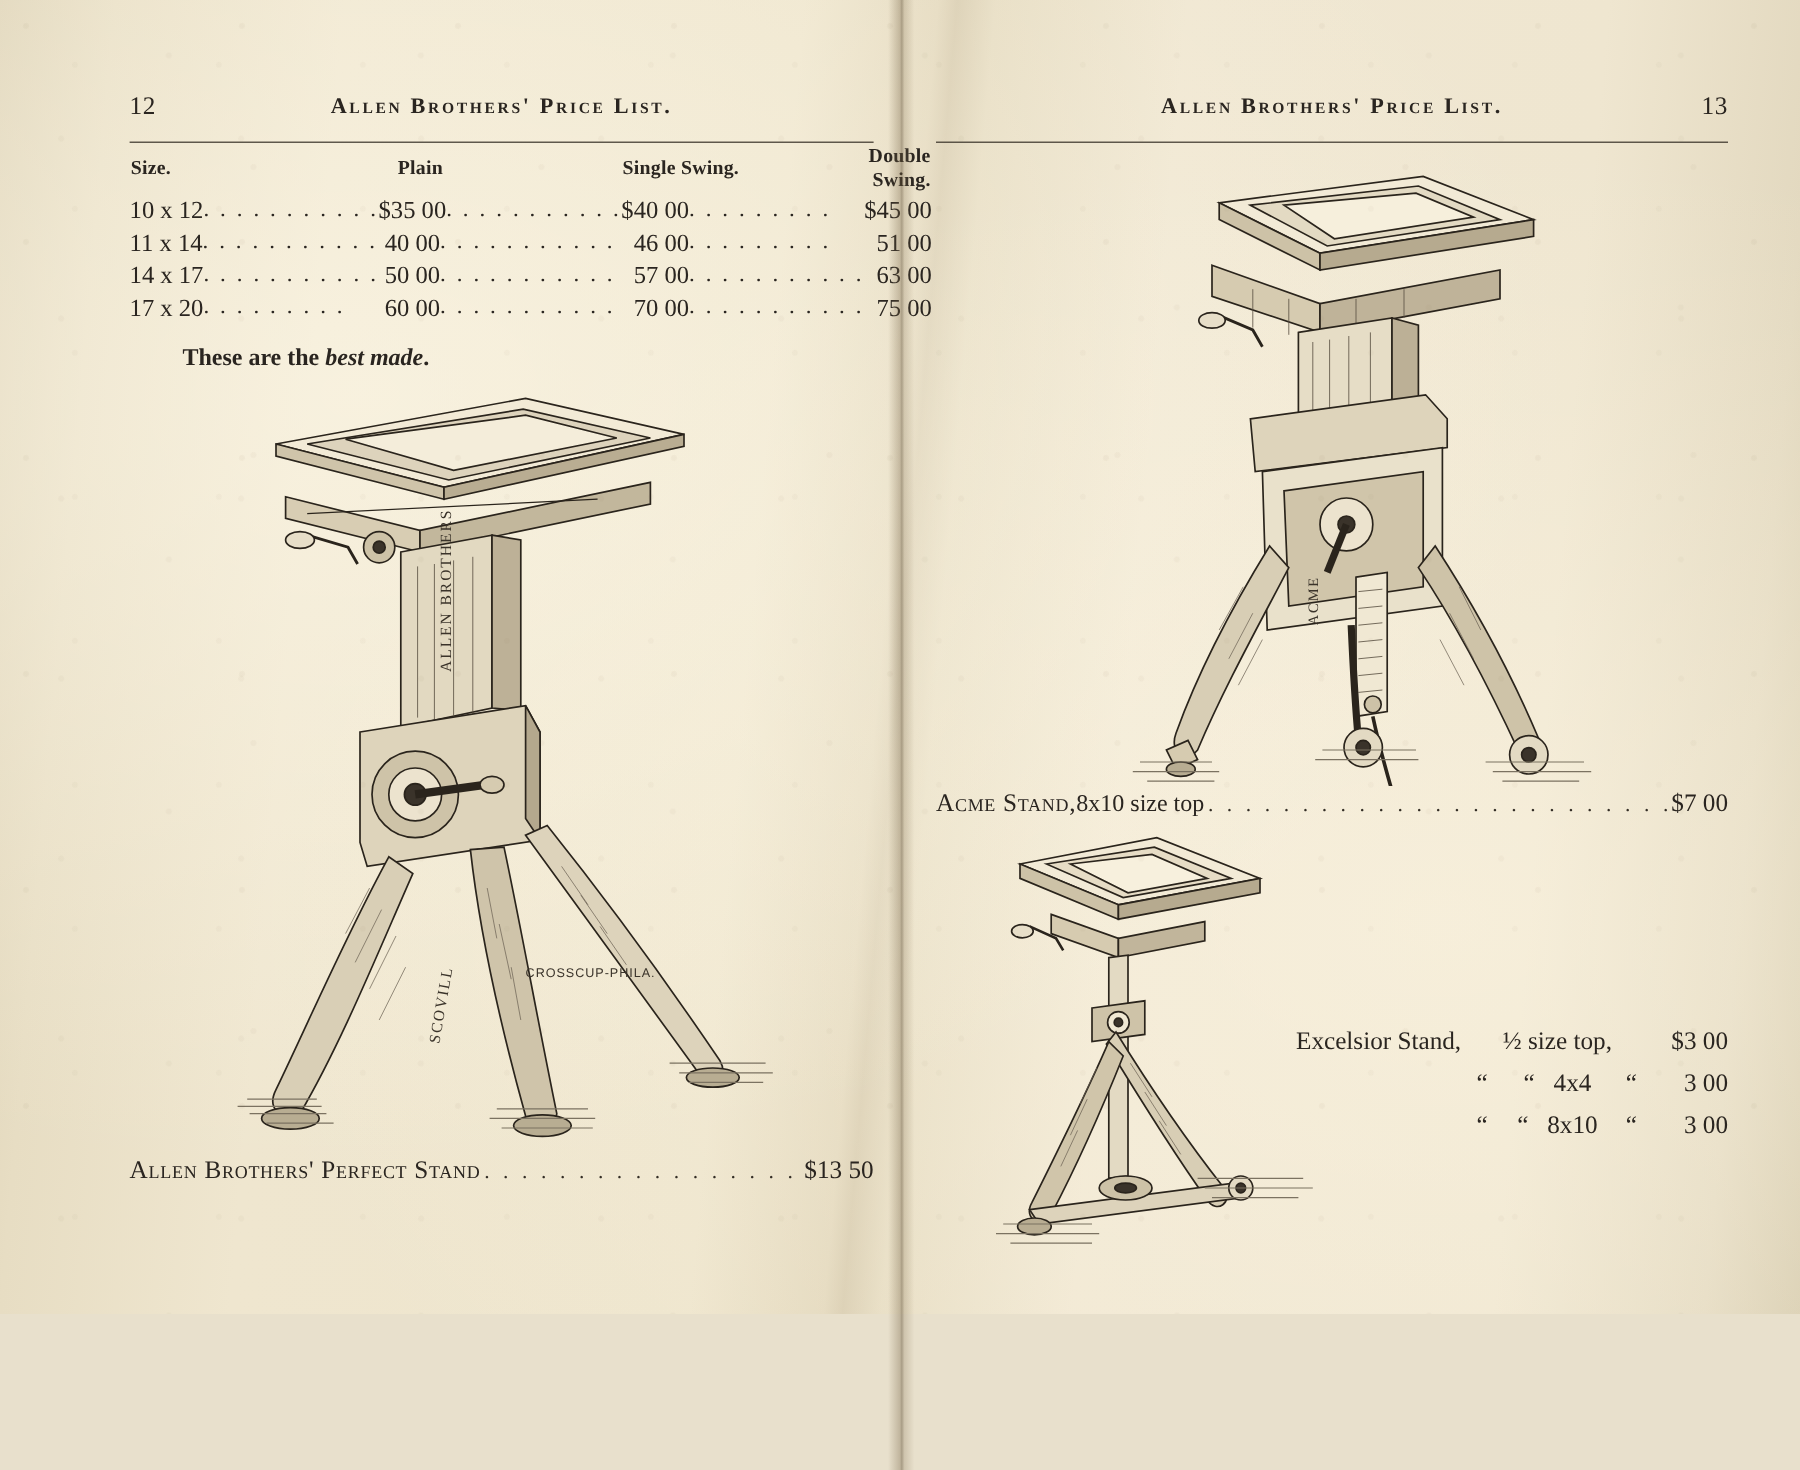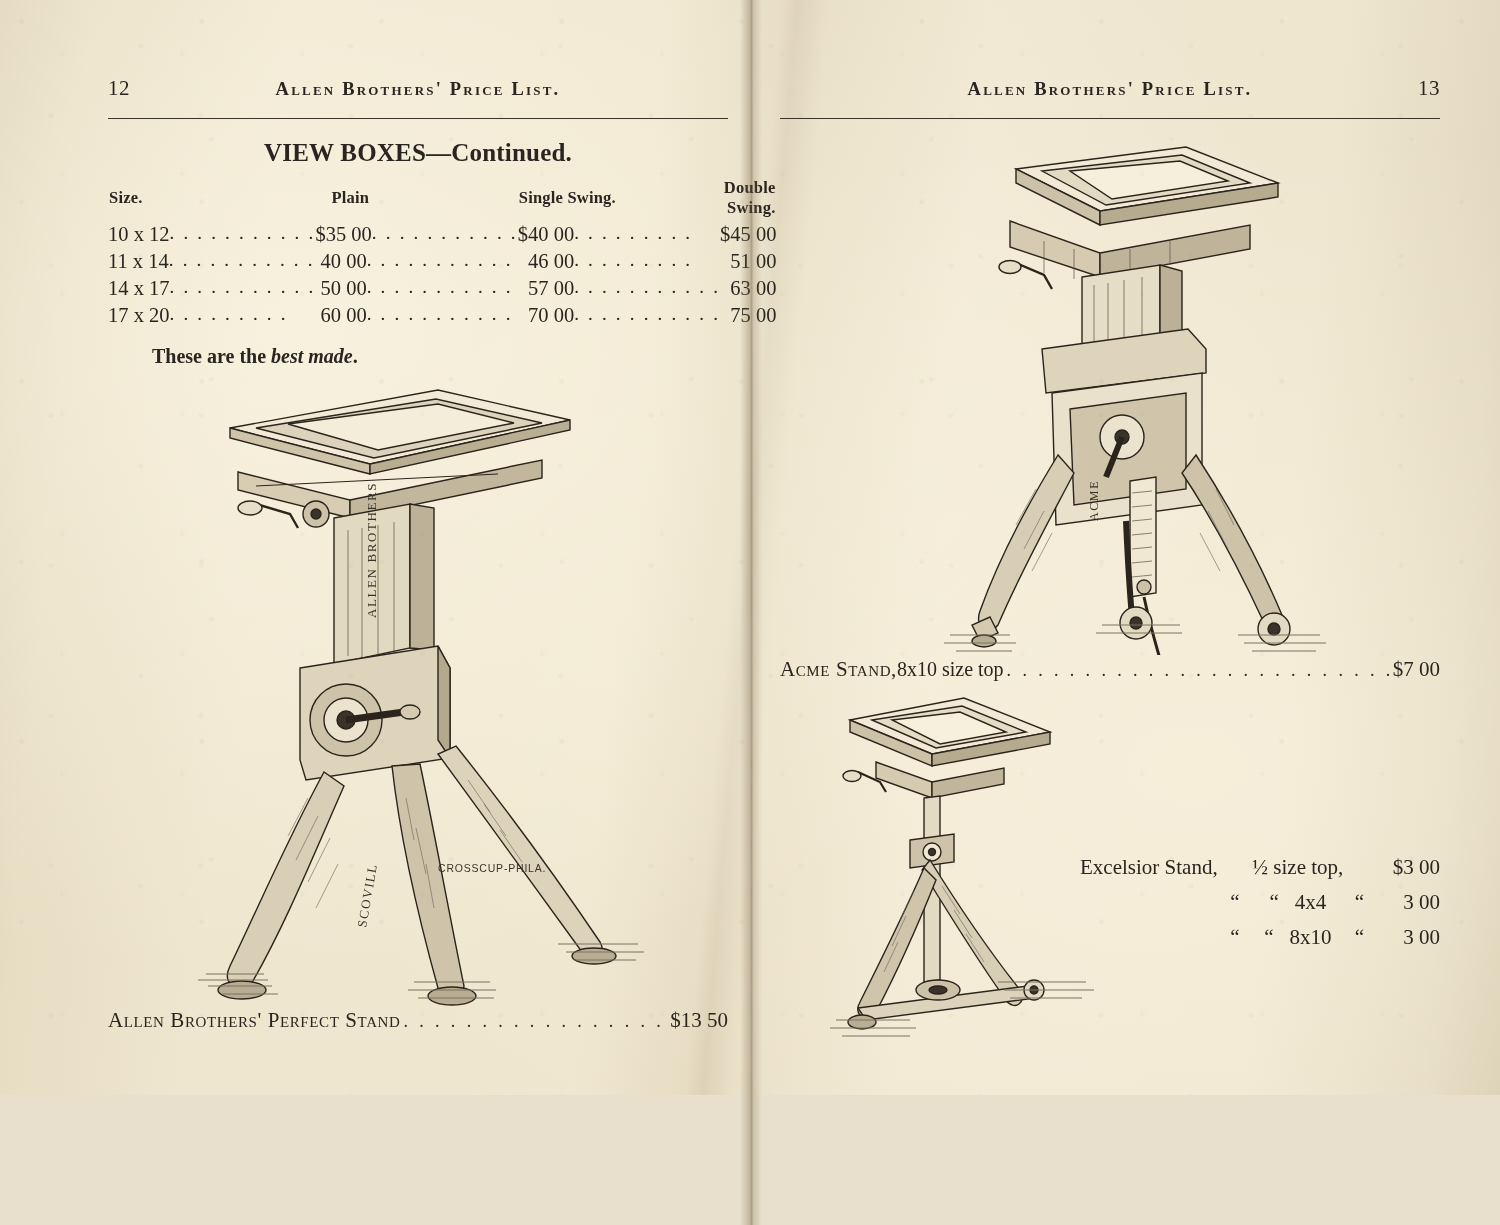--- a/index.html
+++ b/index.html
@@ -182,21 +182,20 @@
 
   <div class="page page-left">
     <div class="content-left">
 
       <div class="runhead">
         <div class="folio left">12</div>
         <div class="title">Allen Brothers' Price List.</div>
       </div>
       <hr class="rule">
 
-      <h2 class="section">VIEW BOXES—Continued.</h2>
 
       <table class="prices">
         <thead>
           <tr>
             <th class="c-size">Size.</th>
             <th class="c-plain">Plain</th>
             <th class="c-single">Single Swing.</th>
             <th class="c-double">Double Swing.</th>
           </tr>
         </thead>
@@ -283,21 +282,21 @@
               <path d="M276 614 L352 614 M270 622 L358 622 M280 630 L356 630"></path>
               <path d="M420 576 L500 576 M428 584 L506 584 M436 592 L498 592"></path>
             </g>
           </g>
           <text x="238" y="250" transform="rotate(-90 238 250)" font-family="Liberation Serif, serif" font-size="13" fill="#3a332a" letter-spacing="1.6">ALLEN BROTHERS</text>
           <text x="228" y="560" transform="rotate(-80 228 560)" font-family="Liberation Serif, serif" font-size="13" fill="#3a332a" letter-spacing="1.4">SCOVILL</text>
           <text x="300" y="504" font-family="Liberation Sans, sans-serif" font-size="10.5" fill="#3a332a" letter-spacing="0.8">CROSSCUP-PHILA.</text>
         </svg>
       </div>
 
-      <div class="caption" style="margin-top:0;">
+      <div class="caption" style="margin-top:13px;">
         <span class="lbl">Allen Brothers' Perfect Stand</span>
         <span class="dots">. . . . . . . . . . . . . . . . . . . . . . . . . . . . . . .</span>
         <span class="price">$13 50</span>
       </div>
 
     </div>
   </div>
 
   <div class="page page-right">
     <div class="content-right">

